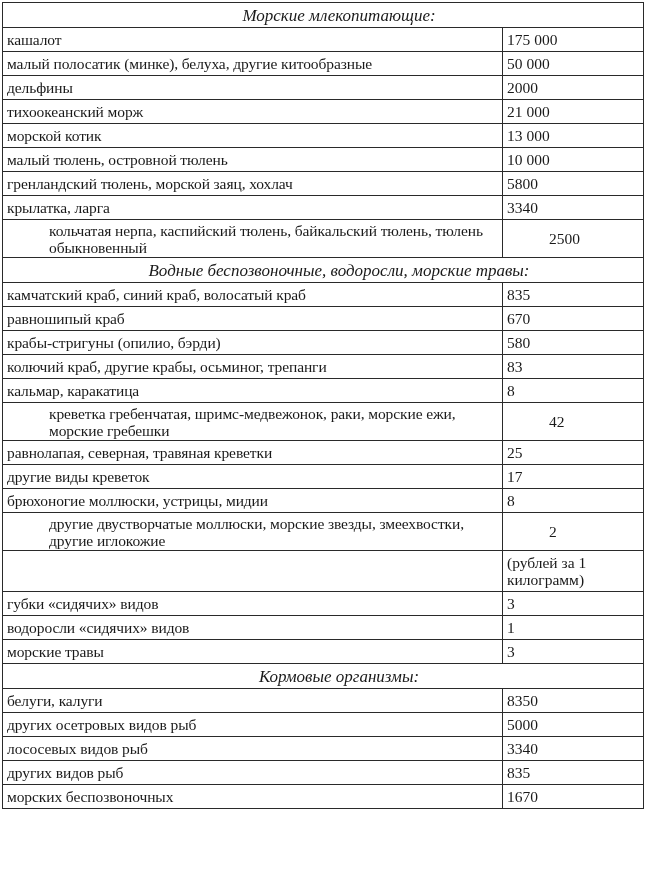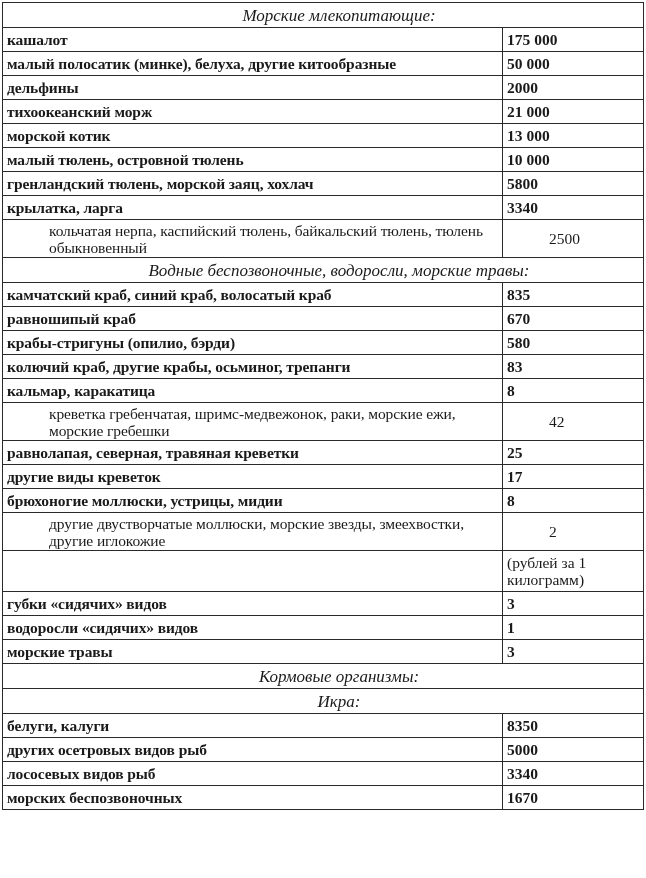--- a/index.html
+++ b/index.html
@@ -1,21 +1,21 @@
 <!DOCTYPE html>
 <html><head>
 <meta charset="utf-8">
 <style>
   html, body { margin: 0; padding: 0; background: #fff; }
   body { width: 646px; height: 878px; overflow: hidden; font-family: "Liberation Serif", "DejaVu Serif", serif; color: #1a1a1a; }
   table.t { position: absolute; left: 2px; top: 2px; width: 641px; border-collapse: collapse; table-layout: fixed; }
   table.t td { border: 1.5px solid #2a2a2a; padding: 0 4px; font-size: 15.5px; line-height: 17px; vertical-align: middle; }
   col.c1 { width: 500px; }
   col.c2 { width: 141px; }
-  tr.r td { height: 23px; font-weight: bold; }
+  tr.r td { height: 23px; }
   tr.r2 td { height: 37px; padding-left: 46px; }
   td.name { text-align: left; letter-spacing: -0.1px; }
   td.val { text-align: left; font-size: 16.5px; }
   tr.section td { height: 24px; text-align: center; font-style: italic; font-size: 17px; border-left: 1.5px solid #2a2a2a; border-right: 1.5px solid #2a2a2a; padding-left: 36px; }
   td.unit { text-align: left; font-size: 16px; line-height: 18px; height: 40px; }
 </style>
 </head>
 <body>
 
 <table class="t">
@@ -122,33 +122,34 @@
       </tr>
     <tr class="r">
         <td class="name">морские травы</td>
         <td class="val">3</td>
       </tr>
 
     <tr class="section">
         <td colspan="2">Кормовые организмы:</td>
       </tr>
 
-    <tr class="section">
-        <td colspan="2">Икра:</td>
-      </tr>
     <tr class="r">
         <td class="name">белуги, калуги</td>
         <td class="val">8350</td>
       </tr>
     <tr class="r">
         <td class="name">других осетровых видов рыб</td>
         <td class="val">5000</td>
       </tr>
     <tr class="r">
         <td class="name">лососевых видов рыб</td>
         <td class="val">3340</td>
       </tr>
     <tr class="r">
+        <td class="name">других видов рыб</td>
+        <td class="val">835</td>
+      </tr>
+    <tr class="r">
         <td class="name">морских беспозвоночных</td>
         <td class="val">1670</td>
       </tr>
   </tbody>
 </table>
 
 </body></html>

